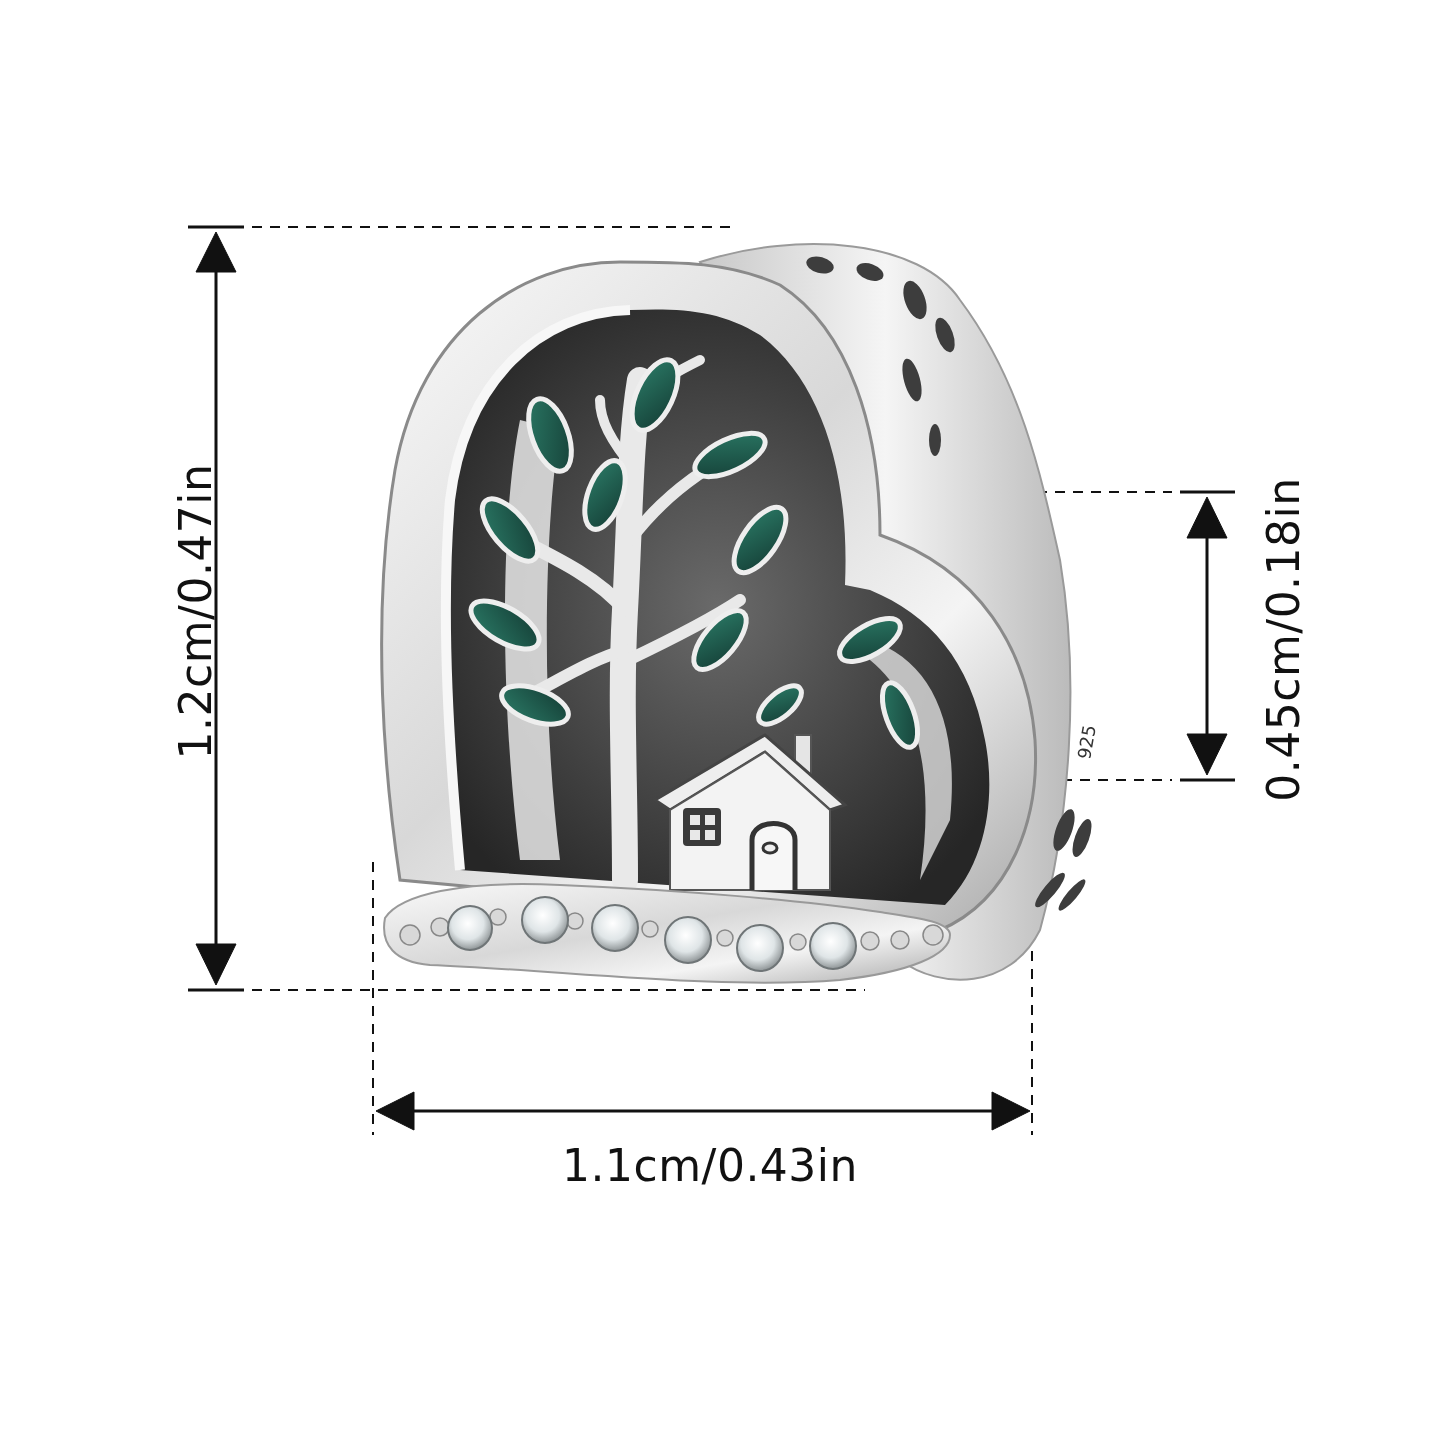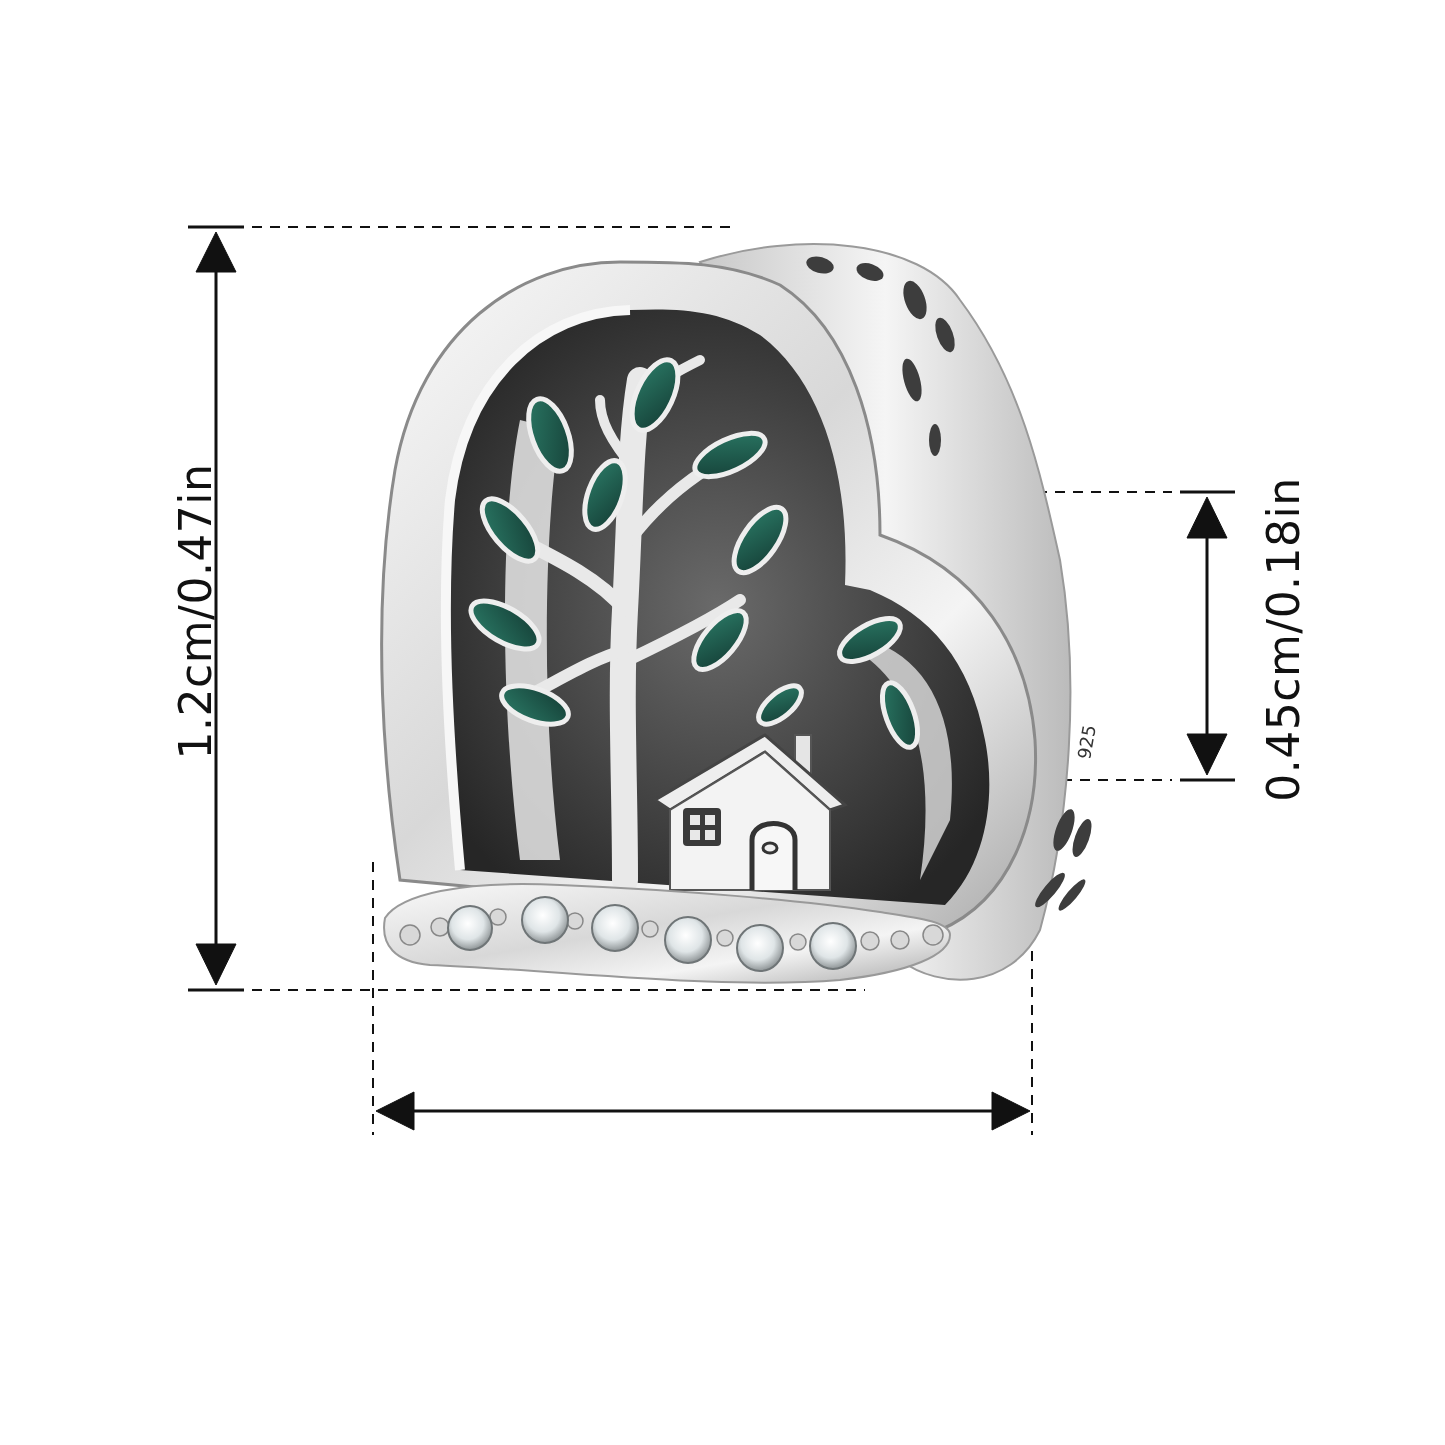--- a/index.html
+++ b/index.html
@@ -157,13 +157,14 @@
         <circle cx="615" cy="928" r="23"></circle>
         <circle cx="688" cy="940" r="23"></circle>
         <circle cx="760" cy="948" r="23"></circle>
         <circle cx="833" cy="946" r="23"></circle>
       </g>
     </g>
   </svg>
 
   <div class="label label-vert" id="label-height">1.2cm/0.47in</div>
   <div class="label label-vert" id="label-opening">0.45cm/0.18in</div>
+  <div class="label" id="label-width">1.1cm/0.43in</div>
 </div>
 
 </body></html>

